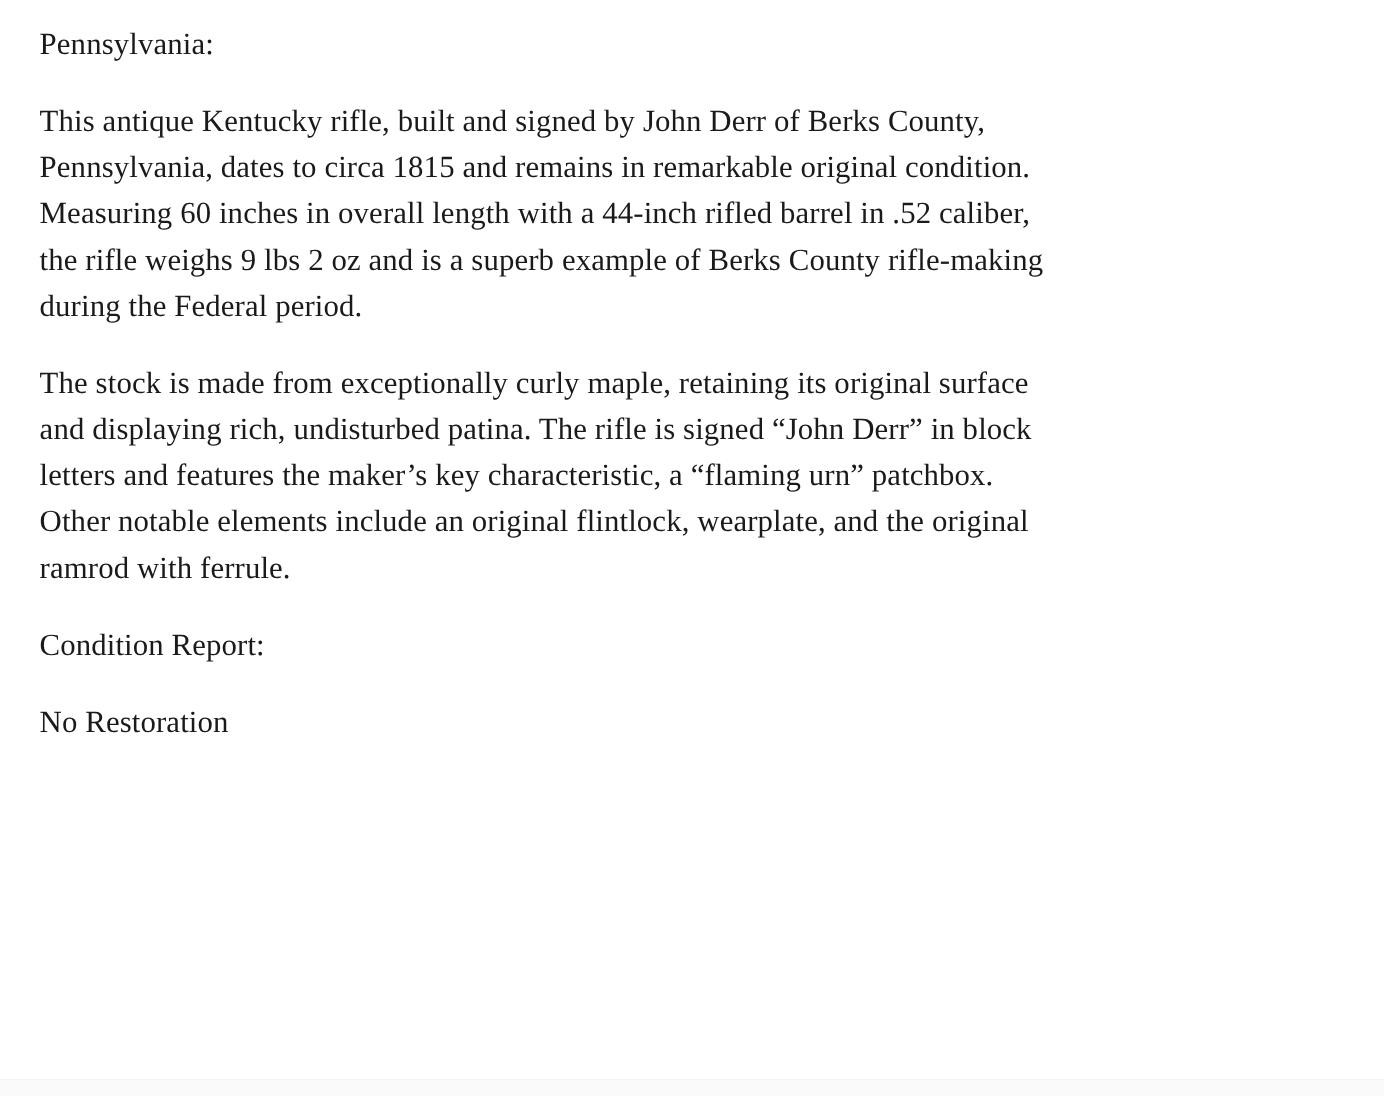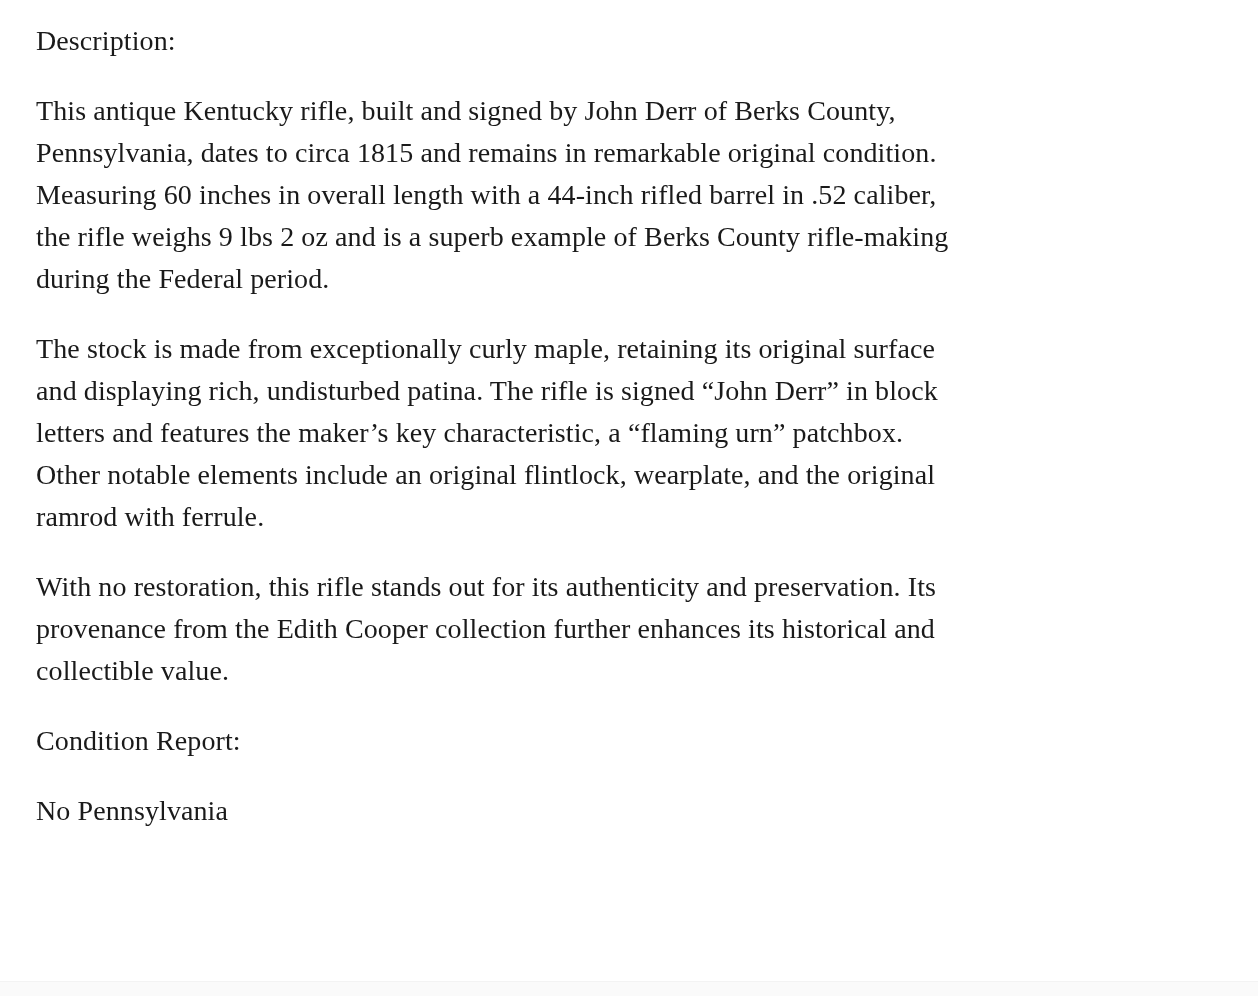--- a/index.html
+++ b/index.html
@@ -39,32 +39,29 @@
     width: 100%;
     height: 14px;
     background: #fafafa;
     border-top: 1px solid #f3f3f3;
   }
 </style>
 </head>
 <body>
 
 <div class="doc">
-  <p class="block">Description:</p>
+  <p class="block">Pennsylvania:</p>
   <p class="block">This antique Kentucky rifle, built and signed by John Derr of Berks County,
 Pennsylvania, dates to circa 1815 and remains in remarkable original condition.
 Measuring 60 inches in overall length with a 44-inch rifled barrel in .52 caliber,
 the rifle weighs 9 lbs 2 oz and is a superb example of Berks County rifle-making
 during the Federal period.</p>
   <p class="block">The stock is made from exceptionally curly maple, retaining its original surface
 and displaying rich, undisturbed patina. The rifle is signed “John Derr” in block
 letters and features the maker’s key characteristic, a “flaming urn” patchbox.
 Other notable elements include an original flintlock, wearplate, and the original
 ramrod with ferrule.</p>
-  <p class="block">With no restoration, this rifle stands out for its authenticity and preservation. Its
-provenance from the Edith Cooper collection further enhances its historical and
-collectible value.</p>
   <p class="block">Condition Report:</p>
-  <p class="block">No Pennsylvania</p>
+  <p class="block">No Restoration</p>
   <div class="empty-line"></div>
 </div>
 
 <div class="footer-band"></div>
 
 </body></html>

